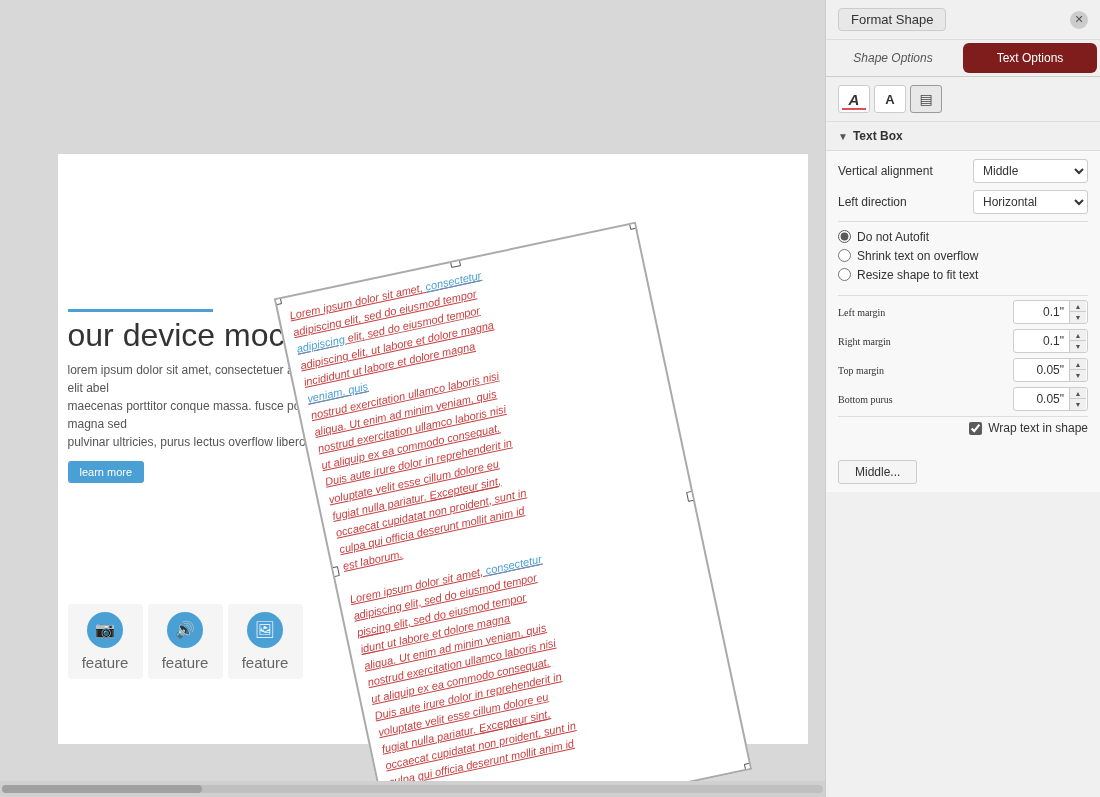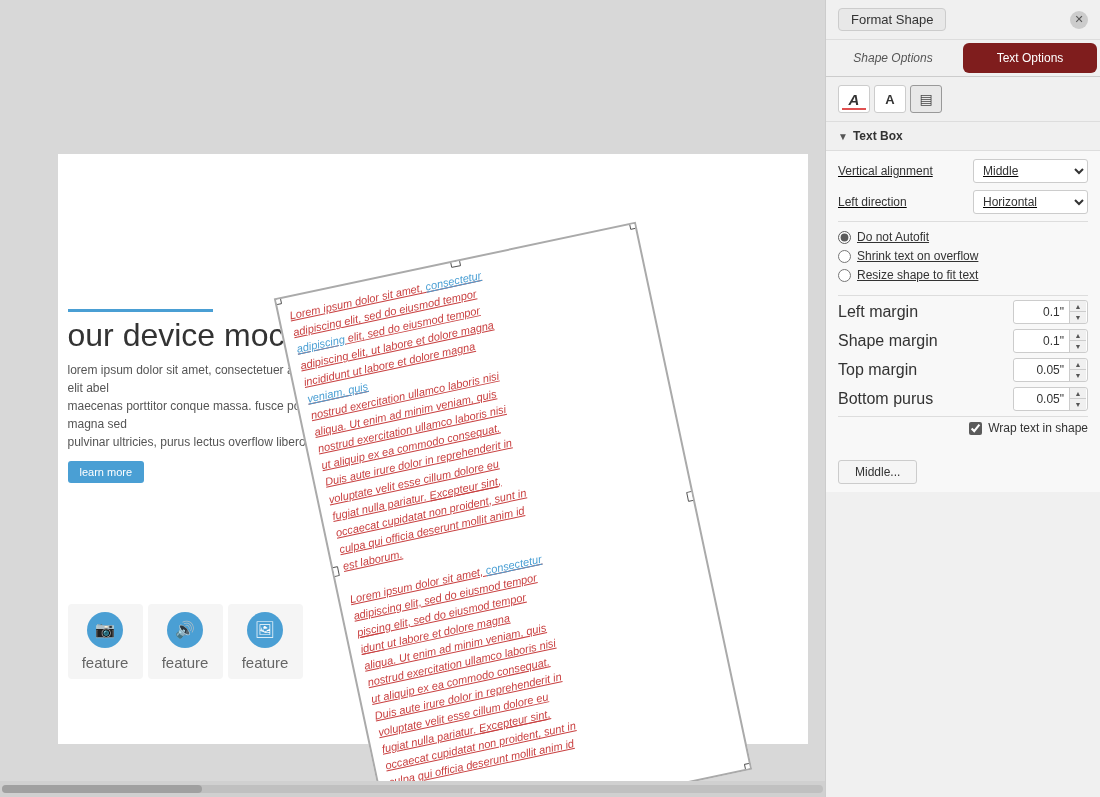--- a/index.html
+++ b/index.html
@@ -334,21 +334,20 @@
     .section-body {
       padding: 8px 12px;
       background: #f8f8f8;
     }
 
     .prop-row {
       display: flex;
       align-items: center;
       justify-content: center;
       margin-bottom: 7px;
-      text-decoration: underline;
     }
 
     .prop-label {
       font-size: 12px;
       color: #333;
       flex: 1;
     }
 
     .prop-select {
       width: 115px;
@@ -362,47 +361,46 @@
     }
 
     
     .radio-group {
       padding: 4px 0;
       margin-bottom: 4px;
     }
 
     .radio-item {
       display: flex;
-      align-items: center;
       margin-bottom: 5px;
       font-size: 12px;
       color: #333;
       cursor: pointer;
-      text-decoration: underline;
     }
 
     .radio-item input[type="radio"] {
       margin-right: 6px;
       width: 13px;
       height: 13px;
       accent-color: #5b5b5b;
     }
 
     
     .margin-row {
       display: flex;
       align-items: center;
       justify-content: space-between;
       margin-bottom: 5px;
     }
 
     .margin-label {
-      font-size: 16px;
+      font-size: 10px;
       color: #333;
       flex: 1;
+      font-family: Liberation Serif, serif;
     }
 
     .margin-input-group {
       display: flex;
       align-items: center;
       border: 1px solid #ccc;
       border-radius: 3px;
       background: white;
       overflow: hidden;
       width: 75px;
@@ -639,21 +637,21 @@
       <div class="margin-input-group">
         <input class="margin-input" type="text" value="0.1&quot;" style="">
         <div class="margin-spinners">
           <button class="spinner-btn">▲</button>
           <button class="spinner-btn">▼</button>
         </div>
       </div>
     </div>
 
     <div class="margin-row">
-      <span class="margin-label">Shape margin</span>
+      <span class="margin-label">Right margin</span>
       <div class="margin-input-group">
         <input class="margin-input" type="text" value="0.1&quot;" style="">
         <div class="margin-spinners">
           <button class="spinner-btn">▲</button>
           <button class="spinner-btn">▼</button>
         </div>
       </div>
     </div>
 
     <div class="margin-row">

